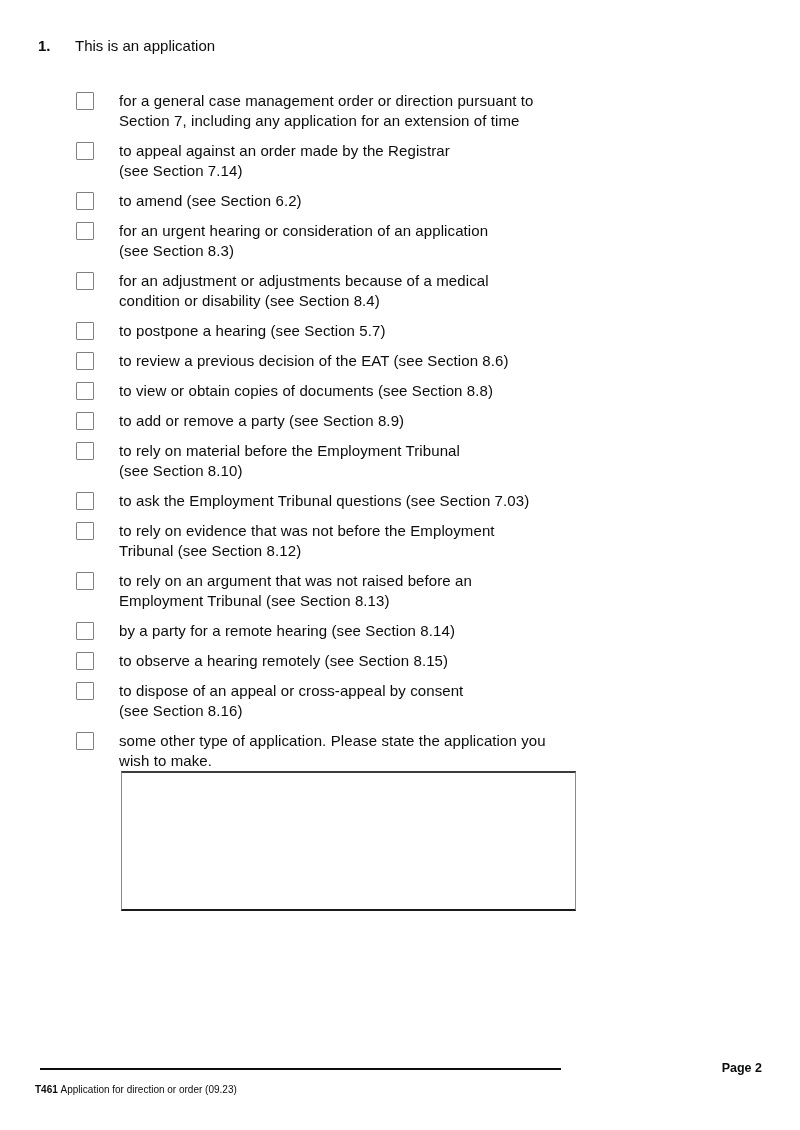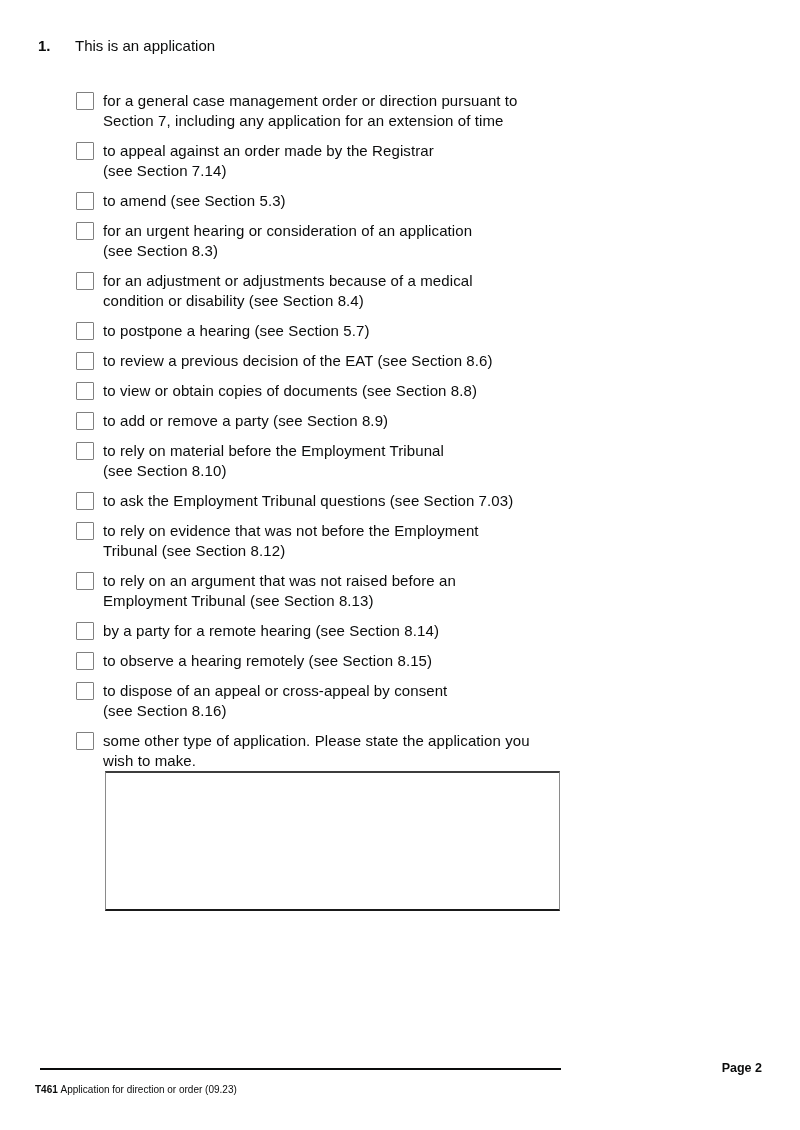--- a/index.html
+++ b/index.html
@@ -51,20 +51,21 @@
     height: 18px;
     border: 1px solid #808080;
     background: #ffffff;
     box-sizing: border-box;
     margin-top: 1px;
     margin-right: 9px;
     border-radius: 1px;
   }
   .opt-col {
     flex: 1 1 auto;
+    margin-left: 16px;
   }
   .opt-label {
     display: block;
     font-size: 15px;
     line-height: 20px;
     white-space: pre-line;
     letter-spacing: 0.1px;
   }
   .other-box {
     display: block;
@@ -131,21 +132,21 @@
       <div class="opt-row">
         <span class="cb"></span>
         <div class="opt-col">
           <span class="opt-label">to appeal against an order made by the Registrar
 (see Section 7.14)</span>
         </div>
       </div>
       <div class="opt-row">
         <span class="cb"></span>
         <div class="opt-col">
-          <span class="opt-label">to amend (see Section 5.3)</span>
+          <span class="opt-label">to amend (see Section 6.2)</span>
         </div>
       </div>
       <div class="opt-row">
         <span class="cb"></span>
         <div class="opt-col">
           <span class="opt-label">for an urgent hearing or consideration of an application
 (see Section 8.3)</span>
         </div>
       </div>
       <div class="opt-row">

